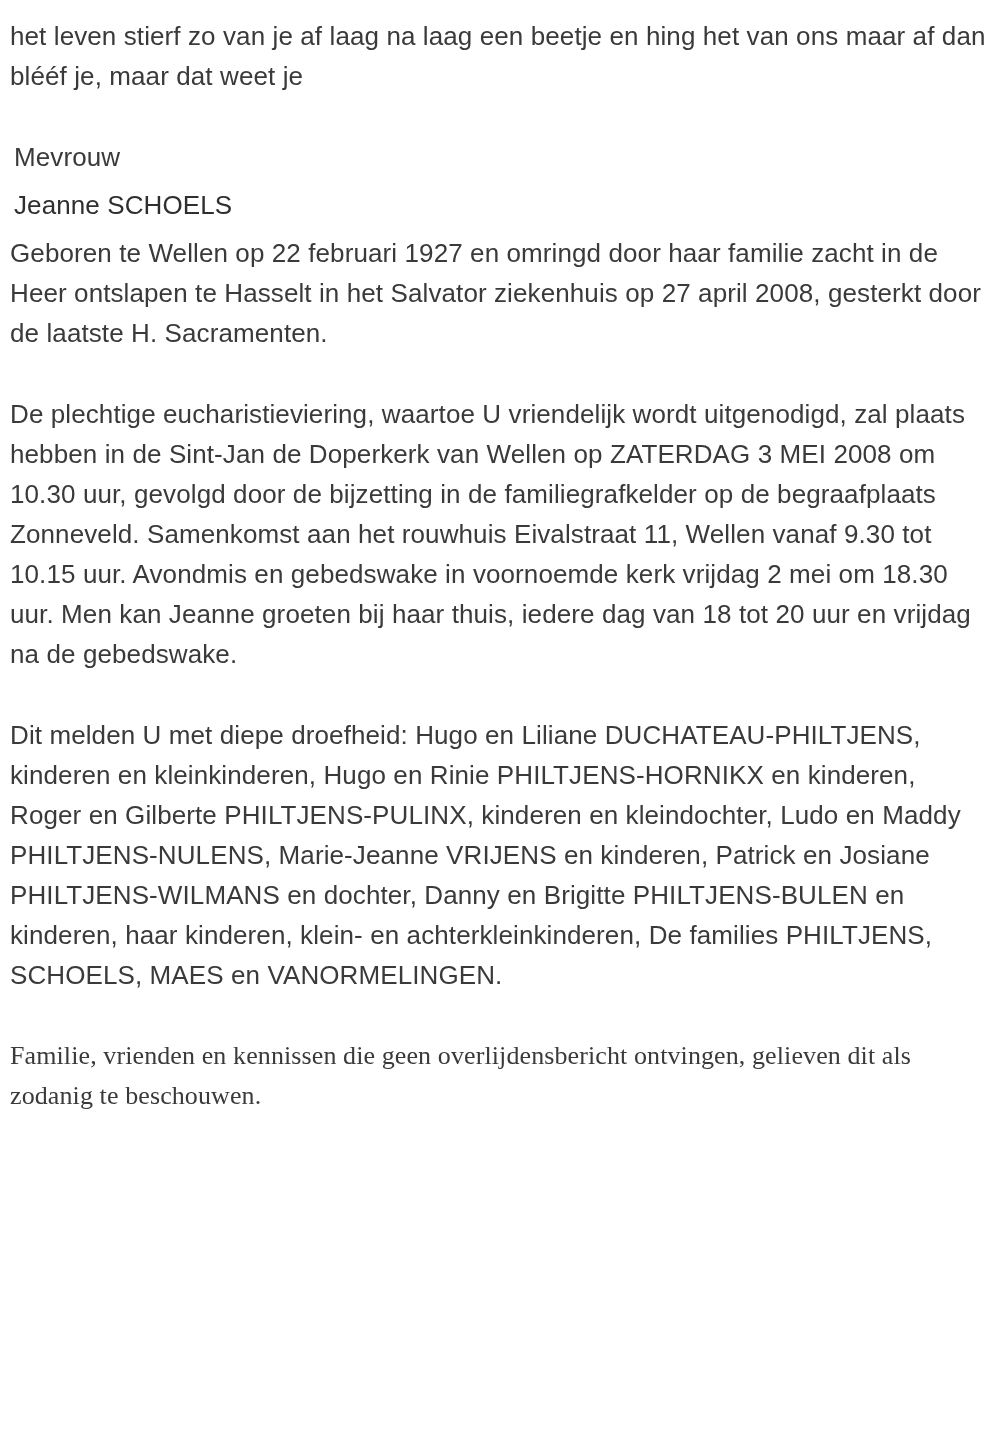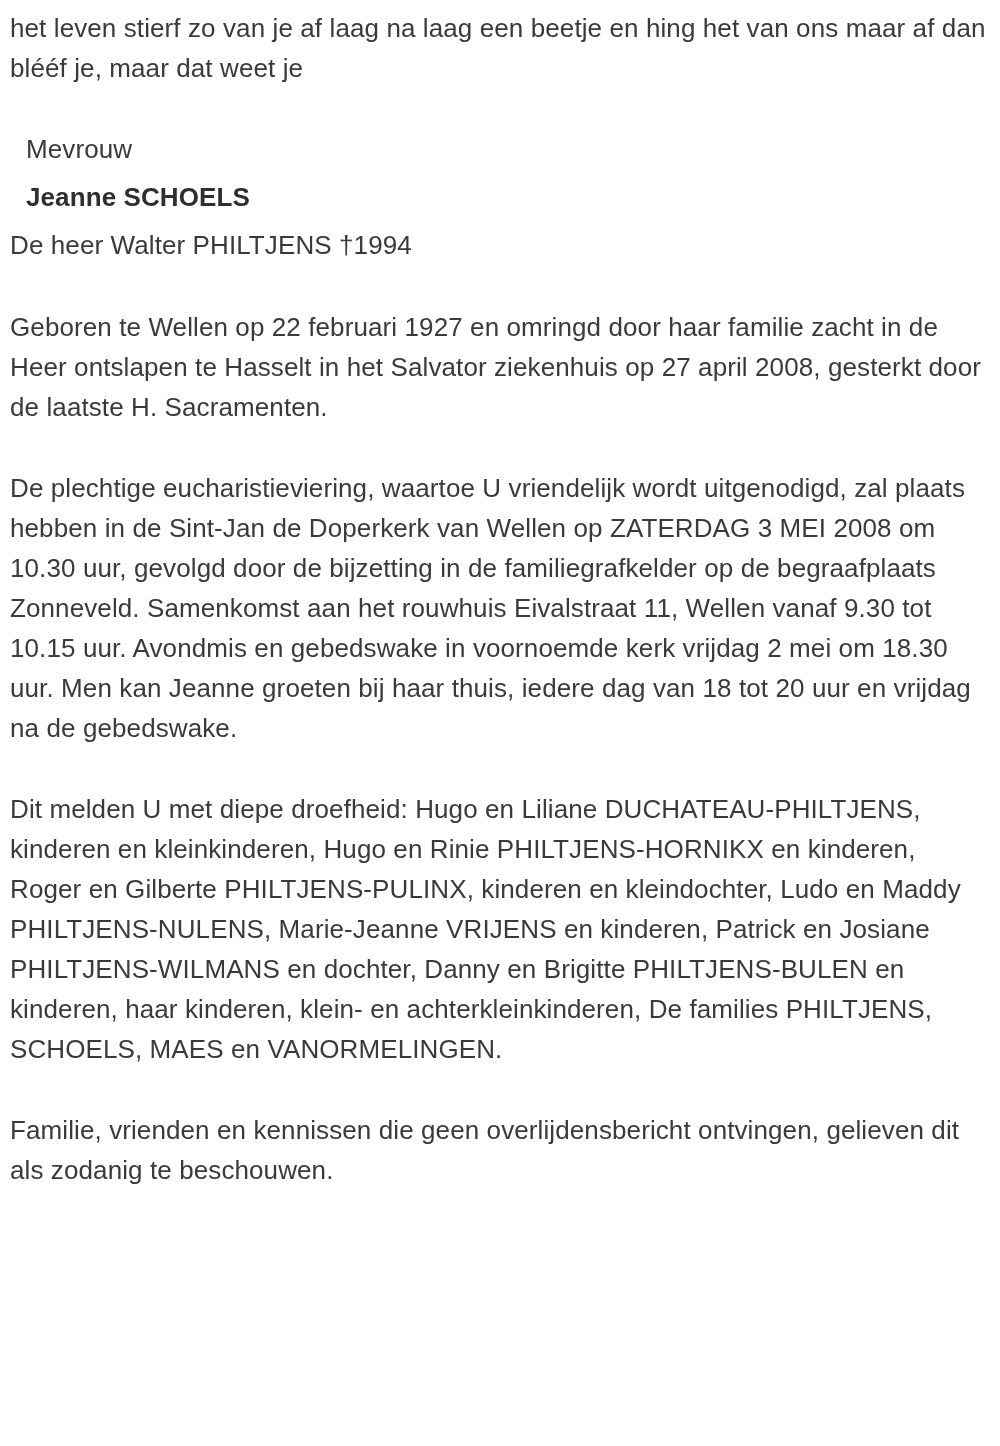--- a/index.html
+++ b/index.html
@@ -18,49 +18,49 @@
   .page {
     box-sizing: border-box;
     width: 100%;
     height: 100%;
     padding: 8px 12px 0 10px;
     font-size: 26px;
     line-height: 40px;
     letter-spacing: 0.1px;
   }
   .para {
-    margin: 0 0 41px 0;
+    margin: 8px 0 41px 0;
   }
   .line {
-    margin: 0 0 8px 16px;
+    margin: 0 0 8px 4px;
   }
   .line.last-header {
     margin: 0 0 42px 0;
   }
   .name {
-    font-weight: 700;
+    font-weight: 400;
     color: #2f2f2f;
   }
   .para:last-child {
     margin-bottom: 0;
+    font-family: Liberation Serif, serif;
   }
 </style>
 </head>
 <body style="background: rgb(255, 255, 255); color: rgb(58, 58, 58);">
 
 <div class="page">
 
   <p class="para">het leven stierf zo van je af laag na laag een beetje en hing het van ons maar af dan blééf je, maar dat weet je</p>
 
   <p class="line">Mevrouw</p>
 
   <p class="line name">Jeanne SCHOELS</p>
 
 
-  <p class="line last-header">De heer Walter PHILTJENS †1994</p>
 
   <p class="para">Geboren te Wellen op 22 februari 1927 en omringd door haar familie zacht in de Heer ontslapen te Hasselt in het Salvator ziekenhuis op 27 april 2008, gesterkt door de laatste H. Sacramenten.</p>
 
   <p class="para">De plechtige eucharistieviering, waartoe U vriendelijk wordt uitgenodigd, zal plaats hebben in de Sint-Jan de Doperkerk van Wellen op ZATERDAG 3 MEI 2008 om 10.30 uur, gevolgd door de bijzetting in de familiegrafkelder op de begraafplaats Zonneveld. Samenkomst aan het rouwhuis Eivalstraat 11, Wellen vanaf 9.30 tot 10.15 uur. Avondmis en gebedswake in voornoemde kerk vrijdag 2 mei om 18.30 uur. Men kan Jeanne groeten bij haar thuis, iedere dag van 18 tot 20 uur en vrijdag na de gebedswake.</p>
 
   <p class="para">Dit melden U met diepe droefheid: Hugo en Liliane DUCHATEAU-PHILTJENS, kinderen en kleinkinderen, Hugo en Rinie PHILTJENS-HORNIKX en kinderen, Roger en Gilberte PHILTJENS-PULINX, kinderen en kleindochter, Ludo en Maddy PHILTJENS-NULENS, Marie-Jeanne VRIJENS en kinderen, Patrick en Josiane PHILTJENS-WILMANS en dochter, Danny en Brigitte PHILTJENS-BULEN en kinderen, haar kinderen, klein- en achterkleinkinderen, De families PHILTJENS, SCHOELS, MAES en VANORMELINGEN.</p>
 
 
   <p class="para">Familie, vrienden en kennissen die geen overlijdensbericht ontvingen, gelieven dit als zodanig te beschouwen.</p>
 

